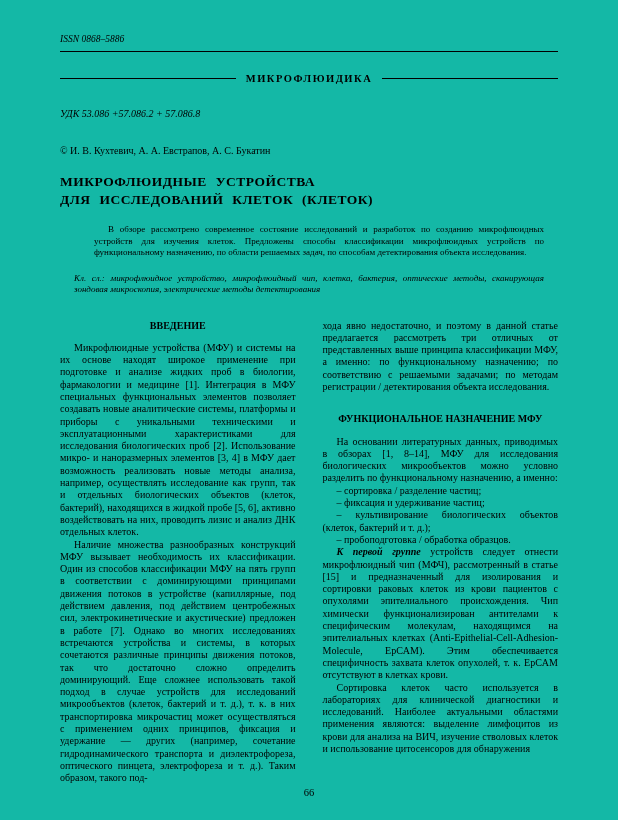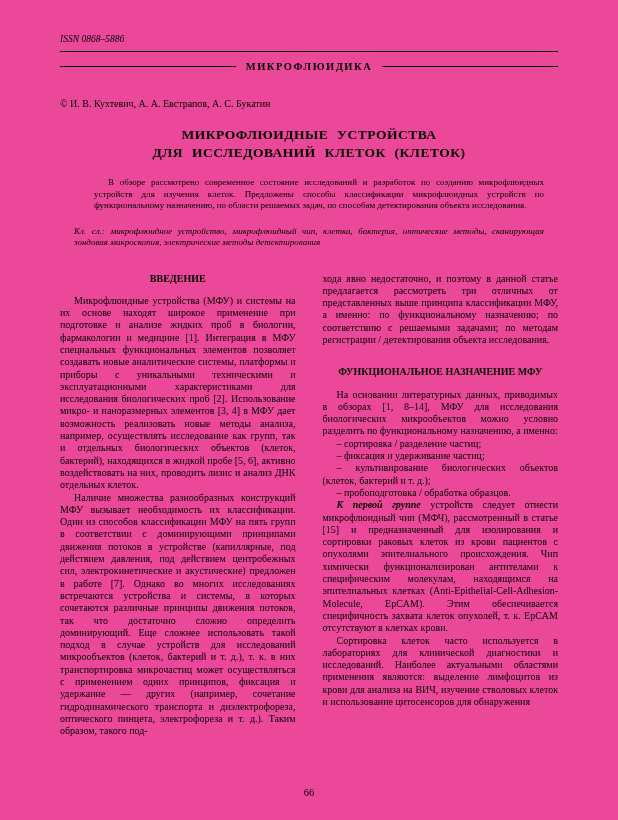--- a/index.html
+++ b/index.html
@@ -2,41 +2,41 @@
 <html><head>
 <meta charset="utf-8">
 <style>
   * { margin: 0; padding: 0; box-sizing: border-box; }
   html, body { background: #e8e8e8; }
   .page {
     position: relative;
     width: 618px;
     height: 820px;
     margin: 0 auto;
-    background: #ec4899;
+    background: #14b8a6;
     color: #000;
     font-family: "Liberation Serif", "DejaVu Serif", serif;
     padding: 34px 60px 0 60px;
     overflow: hidden;
   }
   
   .page-header {
     display: flex;
     justify-content: space-between;
     align-items: baseline;
     font-style: italic;
     font-size: 9.5px;
     padding-bottom: 7px;
     border-bottom: 1px solid #000;
   }
   
   .banner {
     display: flex;
     align-items: center;
-    margin-top: 9px;
+    margin-top: 21px;
   }
   .banner .rule { flex: 1; border-top: 1.5px solid #000; }
   .banner .label {
     padding: 0 10px;
     font-weight: bold;
     font-size: 10.5px;
     letter-spacing: 1.5px;
     white-space: nowrap;
   }
   .udk {
@@ -44,21 +44,20 @@
     font-style: italic;
     font-size: 10px;
   }
   .authors {
     margin-top: 26px;
     font-weight: normal;
     font-size: 10px;
   }
   .article-title {
     margin-top: 17px;
-    text-align: center;
     font-weight: bold;
     font-size: 13.5px;
     line-height: 18px;
     letter-spacing: 0.5px;
     word-spacing: 5px;
   }
   .abstract {
     margin-top: 15px;
     padding: 0 14px;
     font-size: 9px;
@@ -114,20 +113,21 @@
   <div class="page-header">
     <span>ISSN 0868–5886</span>
   </div>
 
   <div class="banner">
     <span class="rule"></span>
     <span class="label">МИКРОФЛЮИДИКА</span>
     <span class="rule"></span>
   </div>
 
+  <div class="udk">УДК 53.086 +57.086.2 + 57.086.8</div>
 
   <div class="authors">© И. В. Кухтевич, А. А. Евстрапов, А. С. Букатин</div>
 
   <div class="article-title">
     <div>МИКРОФЛЮИДНЫЕ УСТРОЙСТВА</div>
     <div>ДЛЯ ИССЛЕДОВАНИЙ КЛЕТОК (КЛЕТОК)</div>
   </div>
 
   <div class="abstract">
     <div class="first-line">В обзоре рассмотрено современное состояние исследований и разработок по созданию микрофлюидных устройств для изучения клеток. Предложены способы классификации микрофлюидных устройств по функциональному назначению, по области решаемых задач, по способам детектирования объекта исследования.</div>

